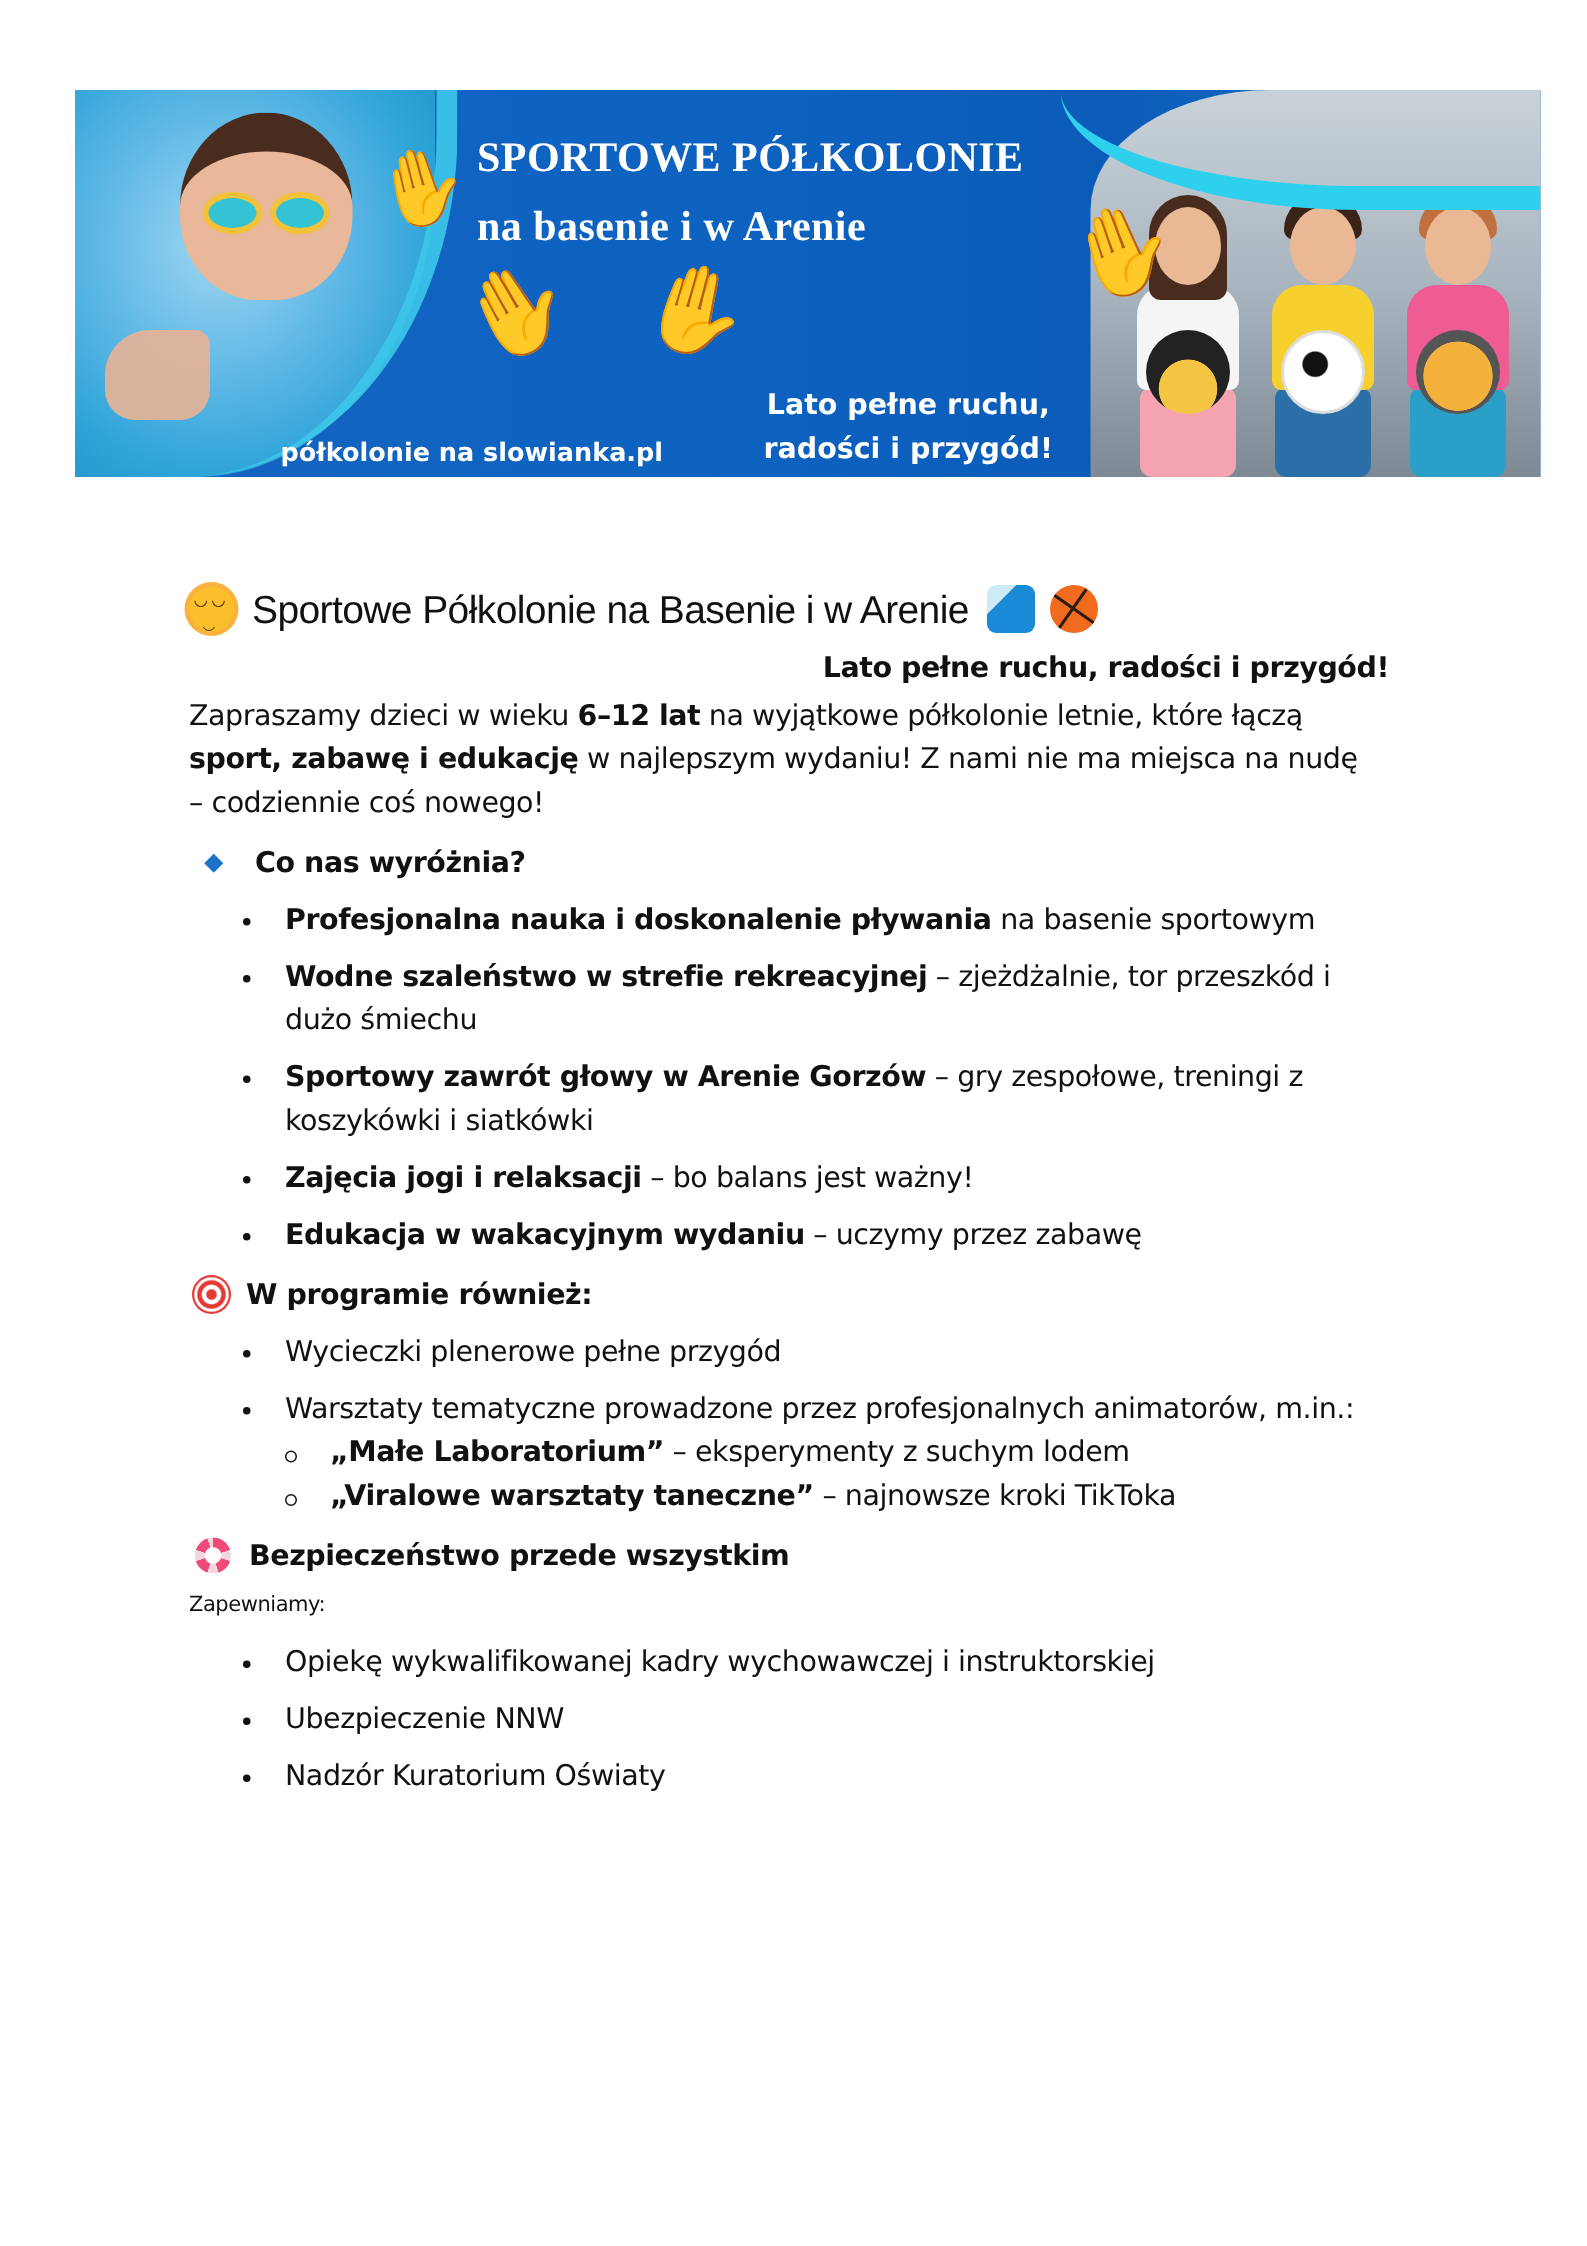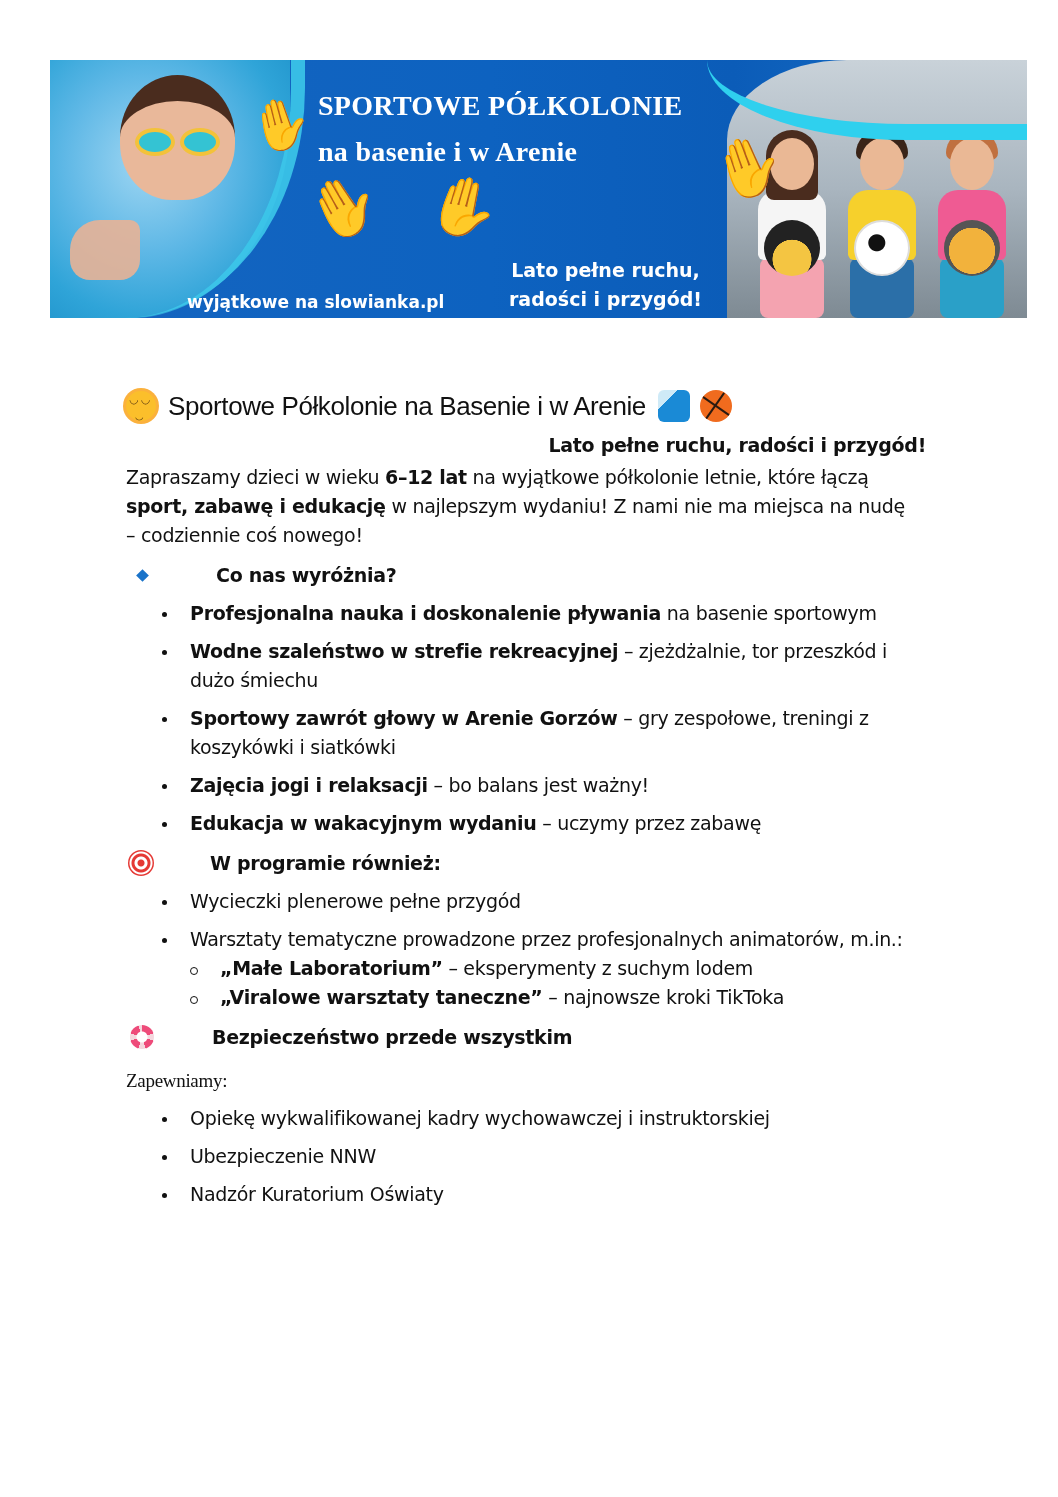--- a/index.html
+++ b/index.html
@@ -79,34 +79,34 @@
     .emoji.sun::after { content: "‿"; position: absolute; left: 9px; top: 11px; font-size: 14px; color: #5a3a10; }
     .emoji.wave { background: linear-gradient(135deg, #cfeaf7 0 30%, #1a8ad6 31%); border-radius: 6px; margin-left: 12px; }
     .emoji.ball { background: #f06b1e; margin-left: 10px; overflow: hidden; }
     .emoji.ball::before { content: ""; position: absolute; left: 14px; top: 0; width: 2px; height: 32px; background: #2b1a10; transform: rotate(35deg); }
     .emoji.ball::after { content: ""; position: absolute; left: 0; top: 15px; width: 32px; height: 2px; background: #2b1a10; transform: rotate(35deg); }
 
     .subtitle { font-weight: bold; font-size: 19px; margin-top: 8px; letter-spacing: -0.3px; text-align: right; }
     .intro { font-size: 19px; line-height: 29px; margin-top: 7px; letter-spacing: -0.3px; width: 790px; }
     .intro b { font-weight: bold; }
 
-    .sec-head { display: flex; align-items: center; font-weight: bold; font-size: 19px; margin-top: 10px; height: 30px; letter-spacing: -0.3px; gap: 46px; }
+    .sec-head { display: flex; align-items: center; font-weight: bold; font-size: 19px; margin-top: 10px; height: 30px; letter-spacing: -0.3px; }
     .diamond { width: 9px; height: 9px; background: #1a73c9; transform: rotate(45deg); margin: 0 23px 0 12px; }
     .target { width: 26px; height: 26px; border-radius: 50%; margin: 0 10px 0 2px;
       background: radial-gradient(circle, #e53935 0 3px, #fff 4px 6px, #e53935 7px 9px, #fff 10px 11px, #e53935 12px); }
     .lifebuoy { width: 24px; height: 24px; border-radius: 50%; margin: 0 12px 0 4px;
       background: radial-gradient(circle, #fff 0 5px, transparent 6px), conic-gradient(#ee4b7a 0 20%, #f4d7de 20% 30%, #ee4b7a 30% 45%, #f4d7de 45% 55%, #ee4b7a 55% 70%, #f4d7de 70% 80%, #ee4b7a 80% 95%, #f4d7de 95%); }
 
     ul.list { list-style: none; margin-left: 36px; }
     ul.list > li { position: relative; padding-left: 28px; font-size: 19px; line-height: 29px; margin-top: 9px; letter-spacing: -0.3px; }
     ul.list > li::before { content: ""; position: absolute; left: 0; top: 13px; width: 5px; height: 5px; border-radius: 50%; background: #111; }
     ul.sub { list-style: none; margin-left: 64px; }
     ul.sub > li { position: relative; padding-left: 30px; font-size: 19px; line-height: 29px; margin-top: 0; letter-spacing: -0.3px; }
     ul.sub > li::before { content: ""; position: absolute; left: 0; top: 13px; width: 6px; height: 6px; border-radius: 50%; border: 1px solid #111; }
-    .plain { font-size: 19px; line-height: 29px; margin-top: 14px; letter-spacing: -0.3px; font-family: Liberation Serif, serif; }
+    .plain { font-size: 14px; line-height: 29px; margin-top: 4px; letter-spacing: -0.3px; }
   </style>
 </head>
 <body>
 
 <div class="banner">
   <div class="pool-photo"></div>
   <div class="pool-wave"></div>
   <div class="swimmer-head"></div>
   <div class="goggle l"></div>
   <div class="goggle r"></div>
@@ -137,21 +137,21 @@
   </div>
   <div class="kids-wave"></div>
 
   <span class="hand pink">✋</span>
   <span class="hand green">✋</span>
   <span class="hand red">✋</span>
   <span class="hand yellow">✋</span>
 
   <div class="title1">SPORTOWE PÓŁKOLONIE</div>
   <div class="title2">na basenie i w Arenie</div>
-  <div class="url">wyjątkowe na slowianka.pl</div>
+  <div class="url">półkolonie na slowianka.pl</div>
   <div class="slogan">
     <div>Lato pełne ruchu,</div>
     <div>radości i przygód!</div>
   </div>
 </div>
 
 <div class="content">
 
   <div class="h1">
     <span class="emoji sun"></span>

